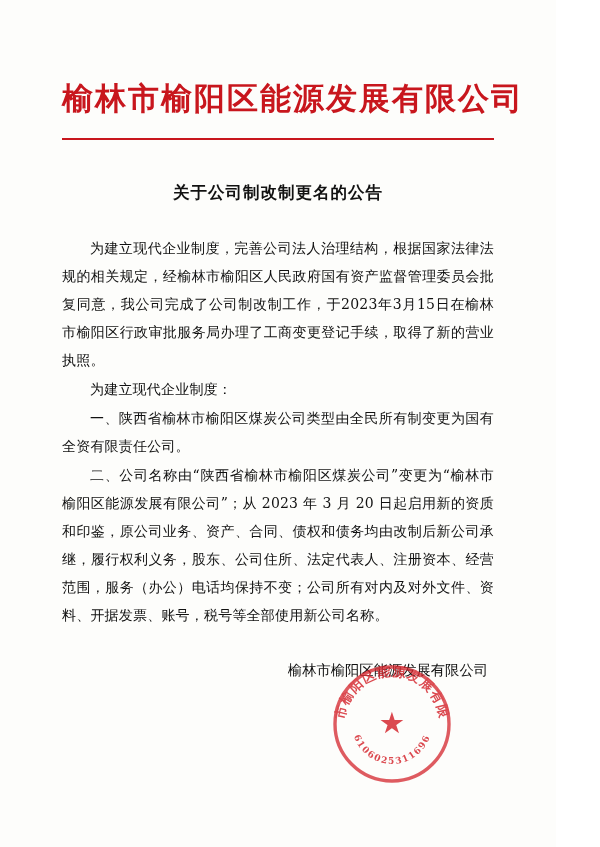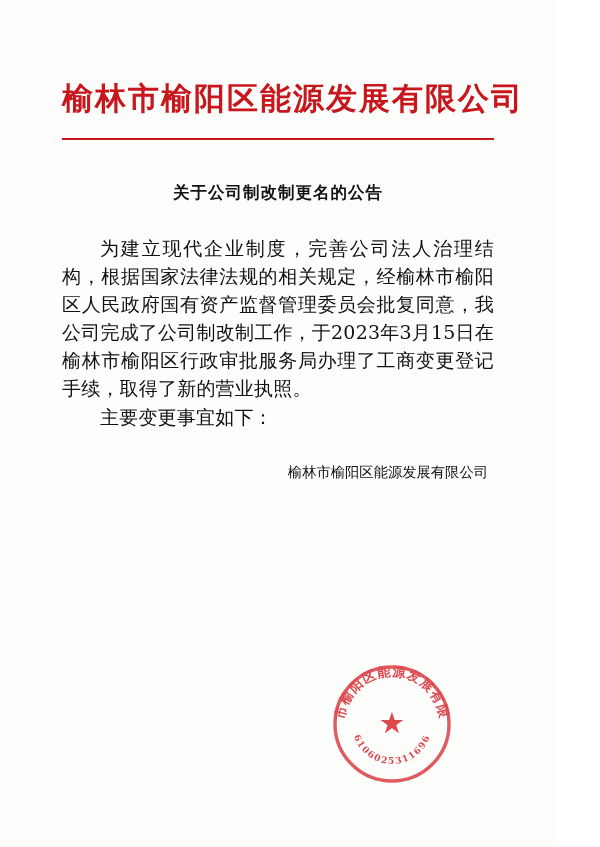--- a/index.html
+++ b/index.html
@@ -44,21 +44,21 @@
     color: #111;
     margin-top: 42px;
     letter-spacing: 1px;
     font-family: Liberation Sans, sans-serif;
   }
   .body-text {
     margin-top: 30px;
     color: #111;
   }
   .para {
-    font-size: 19px;
+    font-size: 14px;
     line-height: 28px;
     text-align: justify;
     text-justify: inter-ideograph;
     text-indent: 2em;
     margin: 0 0 1px 0;
     font-family: "DejaVu Serif", "Liberation Serif", serif;
     letter-spacing: 0.2px;
   }
   .signature {
     margin-top: 26px;
@@ -101,21 +101,23 @@
 
 <div class="page">
 
   <div class="letterhead">榆林市榆阳区能源发展有限公司</div>
   <div class="rule"></div>
 
   <div class="doc-title">关于公司制改制更名的公告</div>
 
   <div class="body-text">
     <p class="para">为建立现代企业制度，完善公司法人治理结构，根据国家法律法规的相关规定，经榆林市榆阳区人民政府国有资产监督管理委员会批复同意，我公司完成了公司制改制工作，于2023年3月15日在榆林市榆阳区行政审批服务局办理了工商变更登记手续，取得了新的营业执照。</p>
-    <p class="para">主要变更事宜如下：</p>
+    <p class="para">为建立现代企业制度：</p>
+    <p class="para">一、陕西省榆林市榆阳区煤炭公司类型由全民所有制变更为国有全资有限责任公司。</p>
+    <p class="para">二、公司名称由“陕西省榆林市榆阳区煤炭公司”变更为“榆林市榆阳区能源发展有限公司”；从 2023 年 3 月 20 日起启用新的资质和印鉴，原公司业务、资产、合同、债权和债务均由改制后新公司承继，履行权利义务，股东、公司住所、法定代表人、注册资本、经营范围，服务（办公）电话均保持不变；公司所有对内及对外文件、资料、开据发票、账号，税号等全部使用新公司名称。</p>
   </div>
 
   <div class="signature">
     <div class="sign-line">榆林市榆阳区能源发展有限公司</div>
   </div>
 
   <div class="seal">
     <svg width="124" height="124" viewBox="0 0 124 124" xmlns="http://www.w3.org/2000/svg">
       <defs>
         <path id="arcTop" d="M 14,62 A 48,48 0 0 1 110,62" fill="none"></path>

